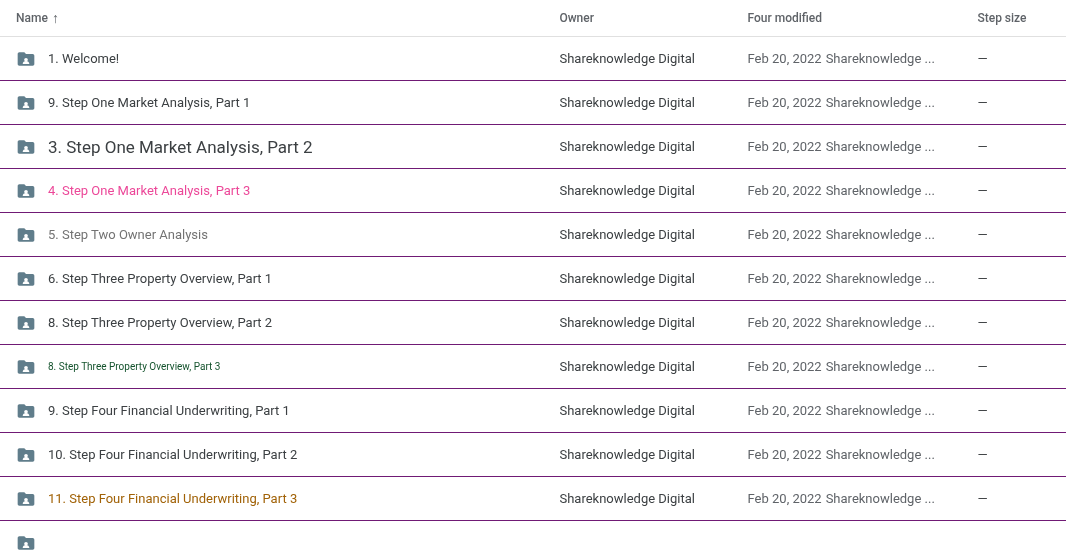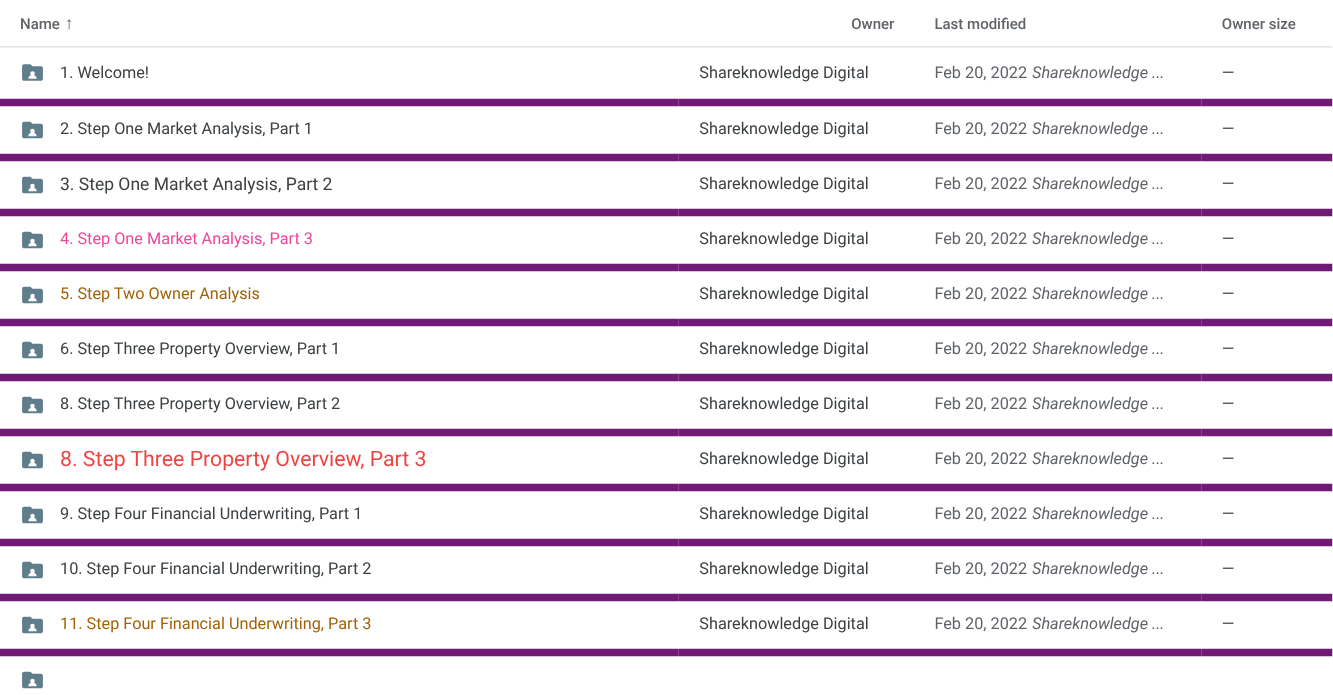--- a/index.html
+++ b/index.html
@@ -34,21 +34,20 @@
       color: #5f6368;
       white-space: nowrap;
     }
 
     .file-table thead th.name-col {
       width: 520px;
     }
 
     .file-table thead th.owner-col {
       width: 180px;
-      text-align: right;
     }
 
     .file-table thead th.modified-col {
       width: 220px;
     }
 
     .file-table thead th.size-col {
       width: 100px;
     }
 
@@ -57,21 +56,21 @@
       align-items: center;
       gap: 4px;
     }
 
     .sort-arrow {
       font-size: 14px;
       color: #5f6368;
     }
 
     .file-table tbody tr {
-      border-bottom: 6px solid #701a75;
+      border-bottom: 1px solid #701a75;
       height: 44px;
     }
 
     .file-table tbody td {
       padding: 0 16px;
       font-size: 13px;
       color: #3c4043;
     }
 
     .name-cell {
@@ -110,21 +109,20 @@
 
     .modified-date {
       white-space: nowrap;
     }
 
     .modified-who {
       white-space: nowrap;
       overflow: hidden;
       text-overflow: ellipsis;
       max-width: 110px;
-      font-style: italic;
     }
 
     .size-cell {
       color: #5f6368;
       font-size: 13px;
     }
 
     .last-row td {
       border-bottom: none;
     }
@@ -138,24 +136,24 @@
       <th class="name-col">
         <div class="th-name-inner">
           <span>Name</span>
           <span class="sort-arrow">↑</span>
         </div>
       </th>
       <th class="owner-col">
         <span>Owner</span>
       </th>
       <th class="modified-col">
-        <span>Last modified</span>
+        <span>Four modified</span>
       </th>
       <th class="size-col">
-        <span>Owner size</span>
+        <span>Step size</span>
       </th>
     </tr>
   </thead>
   <tbody id="table-body">
   <tr>
         <td>
           <div class="name-cell">
             <span class="folder-icon">
         <svg viewBox="0 0 24 24" fill="none" xmlns="http://www.w3.org/2000/svg">
           <path d="M10 4H4C2.9 4 2 4.9 2 6v12c0 1.1.9 2 2 2h16c1.1 0 2-.9 2-2V8c0-1.1-.9-2-2-2h-8l-2-2z" fill="#607D8B"></path>
@@ -178,43 +176,43 @@
       <tr>
         <td>
           <div class="name-cell">
             <span class="folder-icon">
         <svg viewBox="0 0 24 24" fill="none" xmlns="http://www.w3.org/2000/svg">
           <path d="M10 4H4C2.9 4 2 4.9 2 6v12c0 1.1.9 2 2 2h16c1.1 0 2-.9 2-2V8c0-1.1-.9-2-2-2h-8l-2-2z" fill="#607D8B"></path>
           <circle cx="12" cy="13" r="2.2" fill="white"></circle>
           <path d="M8 18c0-2.2 1.8-3.5 4-3.5s4 1.3 4 3.5" fill="white"></path>
         </svg>
             </span>
-            <span style="font-size: 13px; color: rgb(60, 64, 67);">2. Step One Market Analysis, Part 1</span>
-          </div>
-        </td>
-        <td class="owner-cell">Shareknowledge Digital</td>
-        <td>
-          <div class="modified-cell">
-            <span class="modified-date">Feb 20, 2022</span>
-            <span class="modified-who">Shareknowledge ...</span>
-          </div>
-        </td>
-        <td class="size-cell">—</td>
-      </tr>
-      <tr>
-        <td>
-          <div class="name-cell">
-            <span class="folder-icon">
-        <svg viewBox="0 0 24 24" fill="none" xmlns="http://www.w3.org/2000/svg">
-          <path d="M10 4H4C2.9 4 2 4.9 2 6v12c0 1.1.9 2 2 2h16c1.1 0 2-.9 2-2V8c0-1.1-.9-2-2-2h-8l-2-2z" fill="#607D8B"></path>
-          <circle cx="12" cy="13" r="2.2" fill="white"></circle>
-          <path d="M8 18c0-2.2 1.8-3.5 4-3.5s4 1.3 4 3.5" fill="white"></path>
-        </svg>
-            </span>
-            <span style="font-size: 14px; color: rgb(60, 64, 67);">3. Step One Market Analysis, Part 2</span>
+            <span style="font-size: 13px; color: rgb(60, 64, 67);">9. Step One Market Analysis, Part 1</span>
+          </div>
+        </td>
+        <td class="owner-cell">Shareknowledge Digital</td>
+        <td>
+          <div class="modified-cell">
+            <span class="modified-date">Feb 20, 2022</span>
+            <span class="modified-who">Shareknowledge ...</span>
+          </div>
+        </td>
+        <td class="size-cell">—</td>
+      </tr>
+      <tr>
+        <td>
+          <div class="name-cell">
+            <span class="folder-icon">
+        <svg viewBox="0 0 24 24" fill="none" xmlns="http://www.w3.org/2000/svg">
+          <path d="M10 4H4C2.9 4 2 4.9 2 6v12c0 1.1.9 2 2 2h16c1.1 0 2-.9 2-2V8c0-1.1-.9-2-2-2h-8l-2-2z" fill="#607D8B"></path>
+          <circle cx="12" cy="13" r="2.2" fill="white"></circle>
+          <path d="M8 18c0-2.2 1.8-3.5 4-3.5s4 1.3 4 3.5" fill="white"></path>
+        </svg>
+            </span>
+            <span style="font-size: 17px; color: rgb(60, 64, 67);">3. Step One Market Analysis, Part 2</span>
           </div>
         </td>
         <td class="owner-cell">Shareknowledge Digital</td>
         <td>
           <div class="modified-cell">
             <span class="modified-date">Feb 20, 2022</span>
             <span class="modified-who">Shareknowledge ...</span>
           </div>
         </td>
         <td class="size-cell">—</td>
@@ -244,21 +242,21 @@
       <tr>
         <td>
           <div class="name-cell">
             <span class="folder-icon">
         <svg viewBox="0 0 24 24" fill="none" xmlns="http://www.w3.org/2000/svg">
           <path d="M10 4H4C2.9 4 2 4.9 2 6v12c0 1.1.9 2 2 2h16c1.1 0 2-.9 2-2V8c0-1.1-.9-2-2-2h-8l-2-2z" fill="#607D8B"></path>
           <circle cx="12" cy="13" r="2.2" fill="white"></circle>
           <path d="M8 18c0-2.2 1.8-3.5 4-3.5s4 1.3 4 3.5" fill="white"></path>
         </svg>
             </span>
-            <span style="font-size: 13px; color: #a16207;">5. Step Two Owner Analysis</span>
+            <span style="font-size: 13px; color: #737373;">5. Step Two Owner Analysis</span>
           </div>
         </td>
         <td class="owner-cell">Shareknowledge Digital</td>
         <td>
           <div class="modified-cell">
             <span class="modified-date">Feb 20, 2022</span>
             <span class="modified-who">Shareknowledge ...</span>
           </div>
         </td>
         <td class="size-cell">—</td>
@@ -310,21 +308,21 @@
       <tr>
         <td>
           <div class="name-cell">
             <span class="folder-icon">
         <svg viewBox="0 0 24 24" fill="none" xmlns="http://www.w3.org/2000/svg">
           <path d="M10 4H4C2.9 4 2 4.9 2 6v12c0 1.1.9 2 2 2h16c1.1 0 2-.9 2-2V8c0-1.1-.9-2-2-2h-8l-2-2z" fill="#607D8B"></path>
           <circle cx="12" cy="13" r="2.2" fill="white"></circle>
           <path d="M8 18c0-2.2 1.8-3.5 4-3.5s4 1.3 4 3.5" fill="white"></path>
         </svg>
             </span>
-            <span style="font-size: 17px; color: #ef4444; text-align: center;">8. Step Three Property Overview, Part 3</span>
+            <span style="font-size: 10px; color: #14532d; text-align: center;">8. Step Three Property Overview, Part 3</span>
           </div>
         </td>
         <td class="owner-cell">Shareknowledge Digital</td>
         <td>
           <div class="modified-cell">
             <span class="modified-date">Feb 20, 2022</span>
             <span class="modified-who">Shareknowledge ...</span>
           </div>
         </td>
         <td class="size-cell">—</td>

